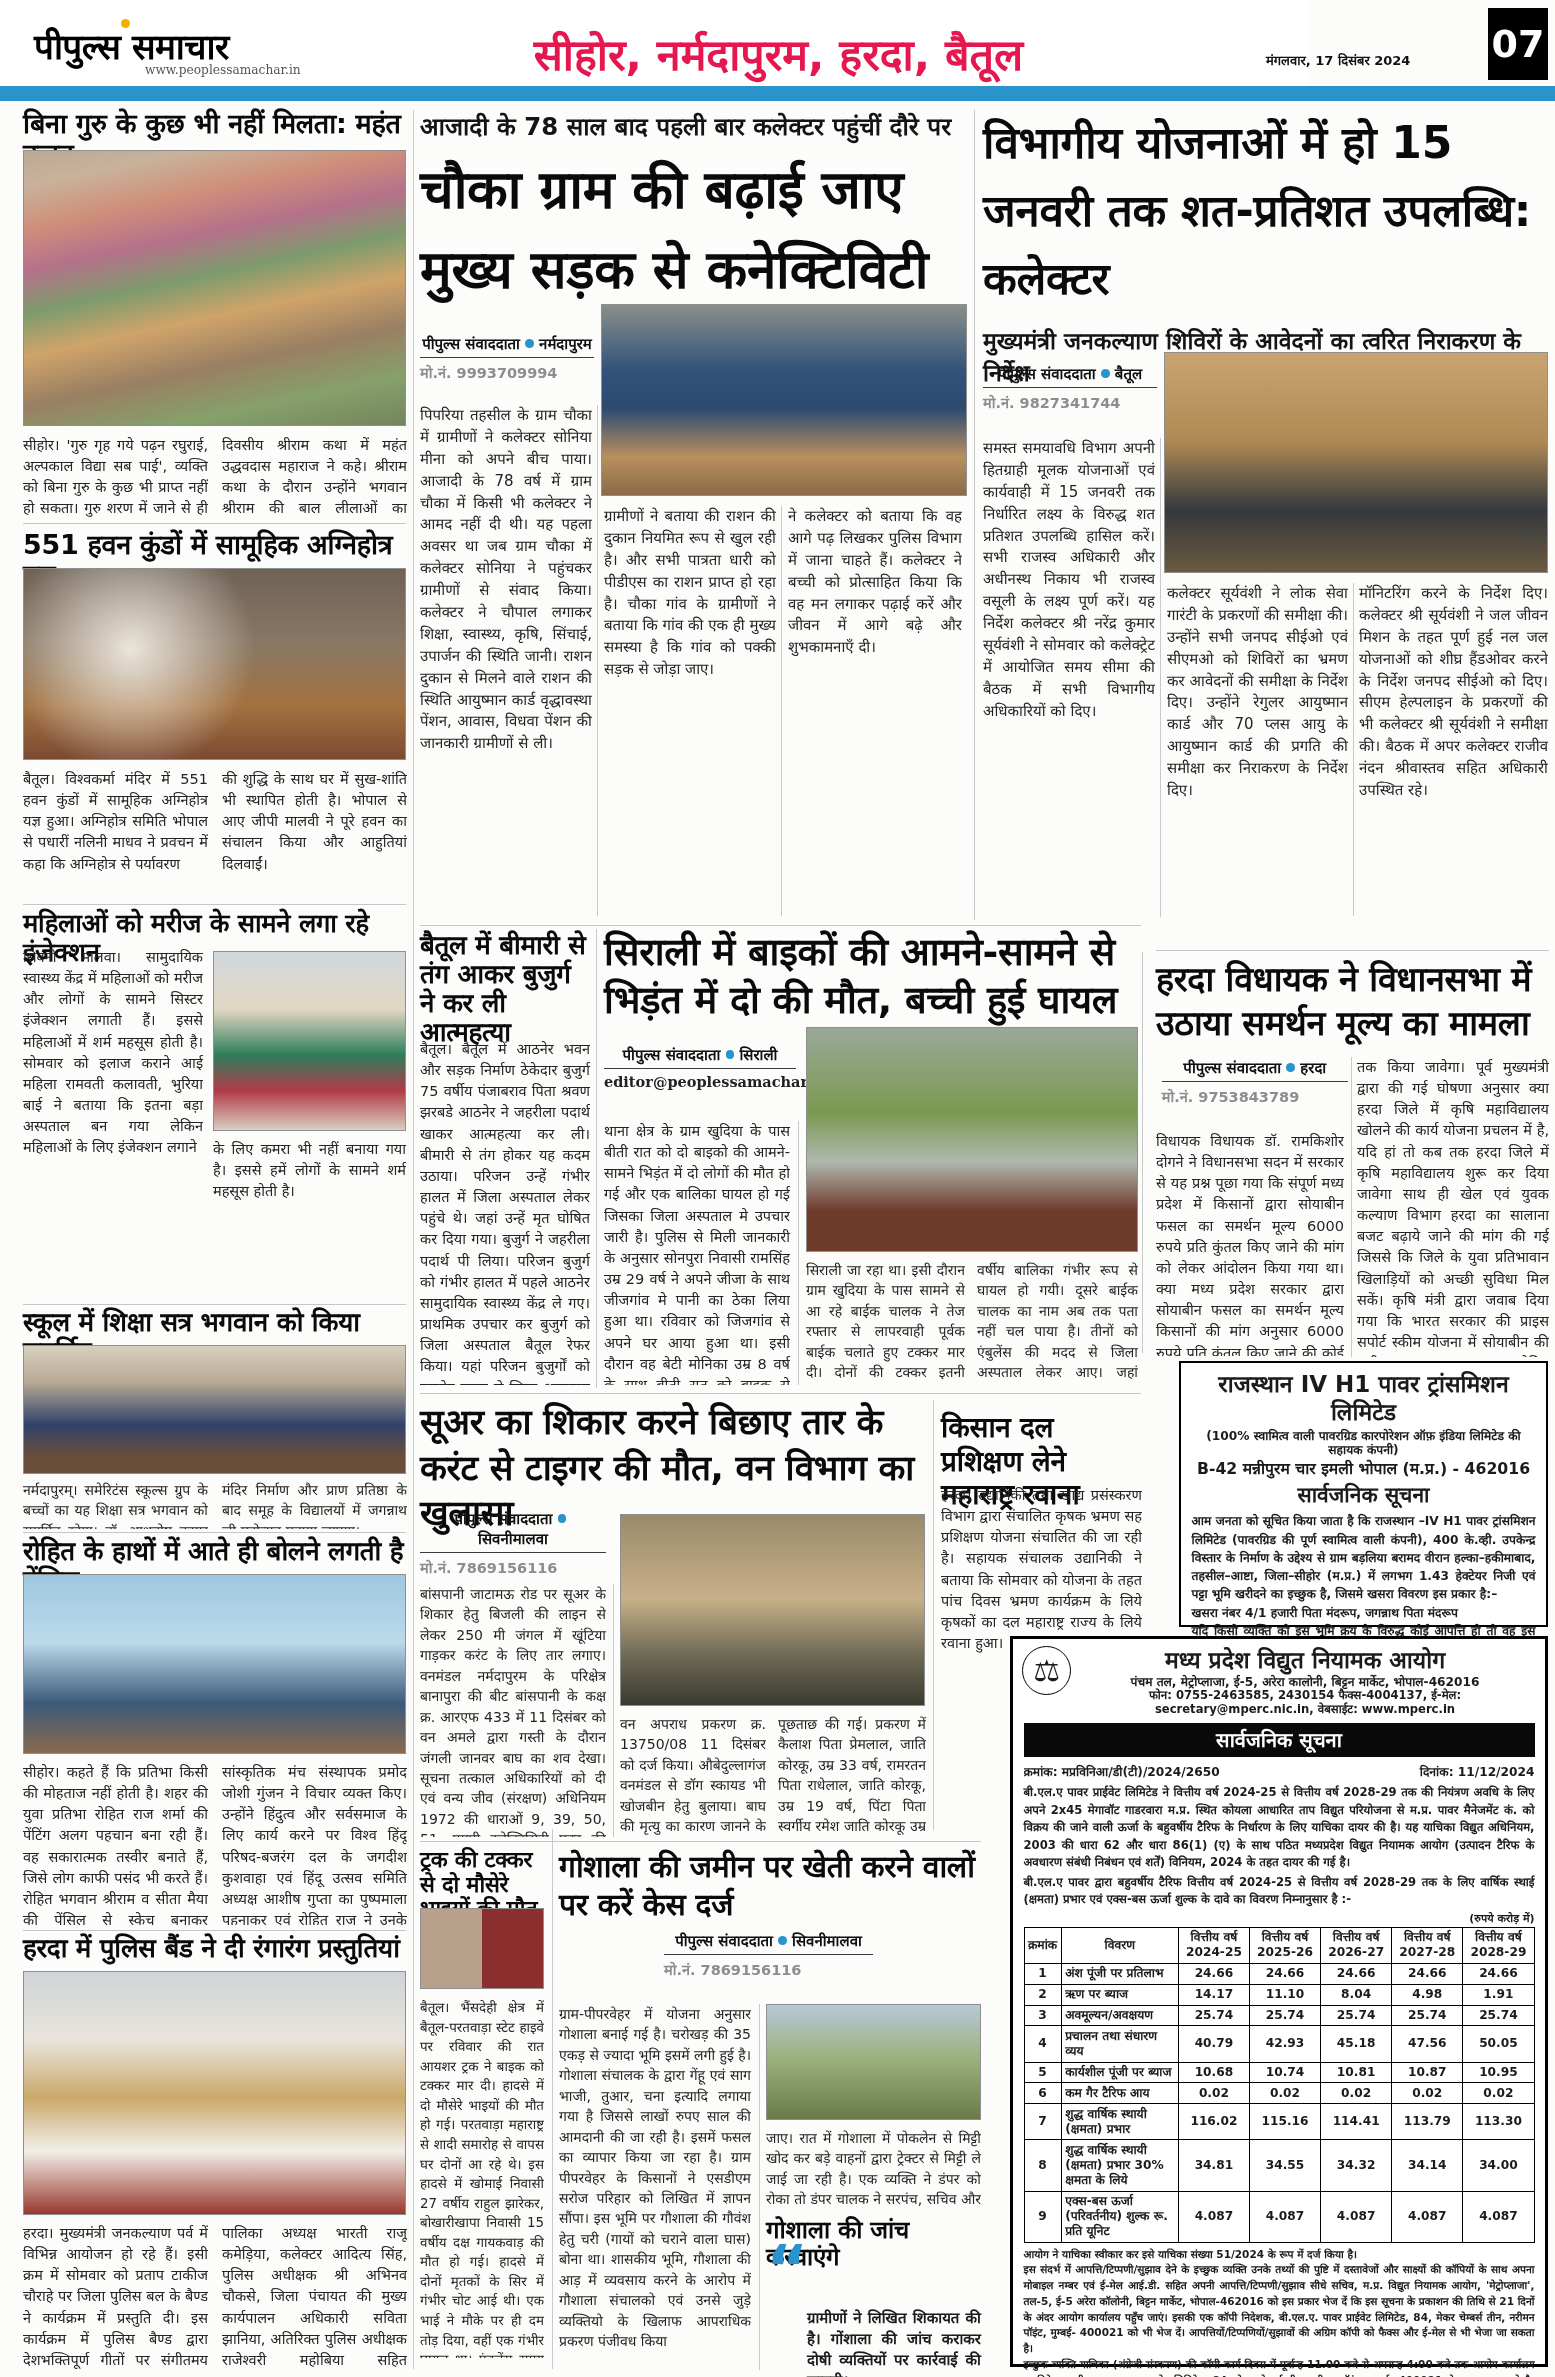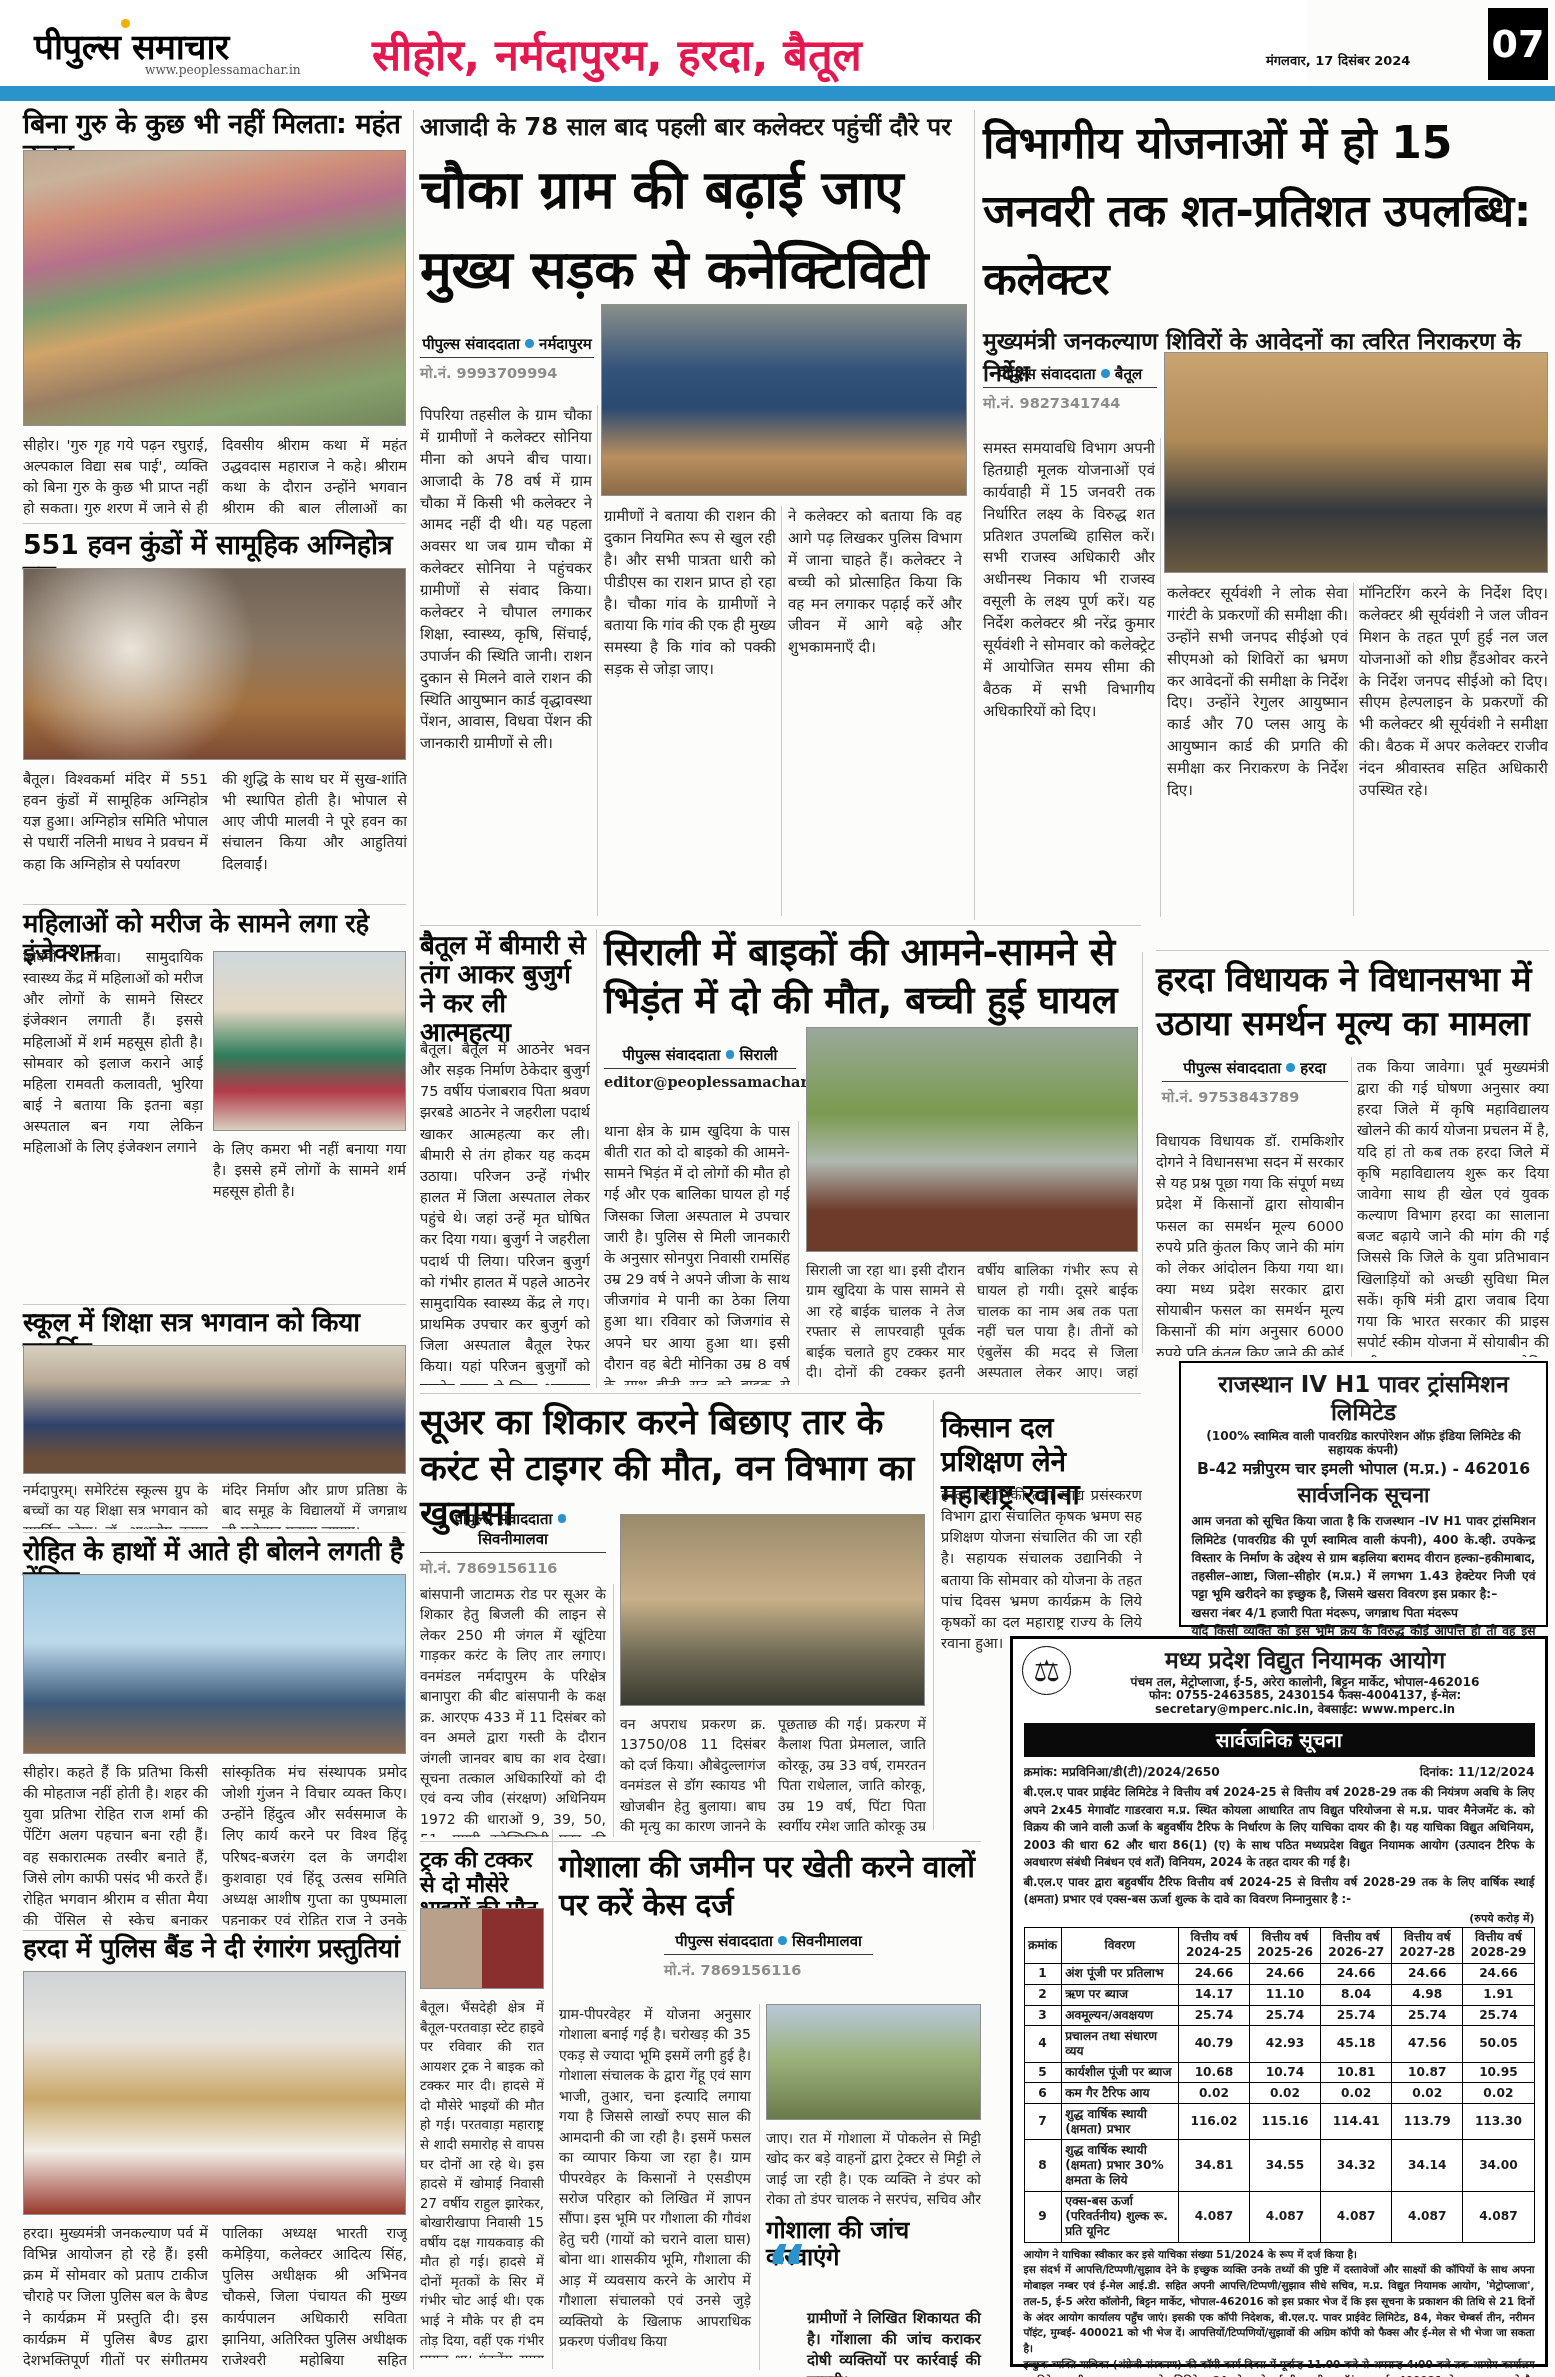--- a/index.html
+++ b/index.html
@@ -42,21 +42,21 @@
   .quotebox .qmark{color:#2a93cc;font-size:64px;line-height:23px;font-weight:800}
 </style>
 </head>
 <body>
 
 <div class="abs" style="left:0;top:0;width:1307px;height:87px;background:#fff">
   <div class="abs" style="left:34px;top:22px;font-size:35px;font-weight:800;color:#000;letter-spacing:-0.6px">
     <span>पीपुल्स समाचार</span><span class="abs" style="left:87px;top:-3.5px;width:9.3px;height:9.3px;border-radius:50%;background:#f2b100"></span>
   </div>
   <div class="abs" style="left:145px;top:63px;font-size:12.2px;color:#555;font-family:'DejaVu Serif','Liberation Serif',serif">www.peoplessamachar.in</div>
-  <div class="abs" style="left:372px;top:24.4px;width:813px;text-align:left;font-size:43px;font-weight:800;color:#e4174e">सीहोर, नर्मदापुरम, हरदा, बैतूल</div>
+  <div class="abs" style="left:372px;top:24.4px;width:813px;text-align:center;font-size:43px;font-weight:800;color:#e4174e">सीहोर, नर्मदापुरम, हरदा, बैतूल</div>
   <div class="abs" style="left:1266px;top:51px;width:215px;text-align:left;font-size:13px;font-weight:700;color:#111">मंगलवार, 17 दिसंबर 2024</div>
   <div class="abs" style="left:1488px;top:8.1px;width:60px;height:72px;background:#000;color:#fff;text-align:center">
     <span style="font-size:38px;font-weight:800;line-height:72px">07</span>
   </div>
 </div>
 <div class="abs" style="left:0;top:86px;width:1555px;height:15px;background:#2a93cc"></div>
 
 <div class="vr" style="left:413px;top:110px;height:2259px"></div>
 <div class="vr" style="left:974px;top:110px;height:810px"></div>
 <div class="vr" style="left:596px;top:929px;height:459px"></div>

